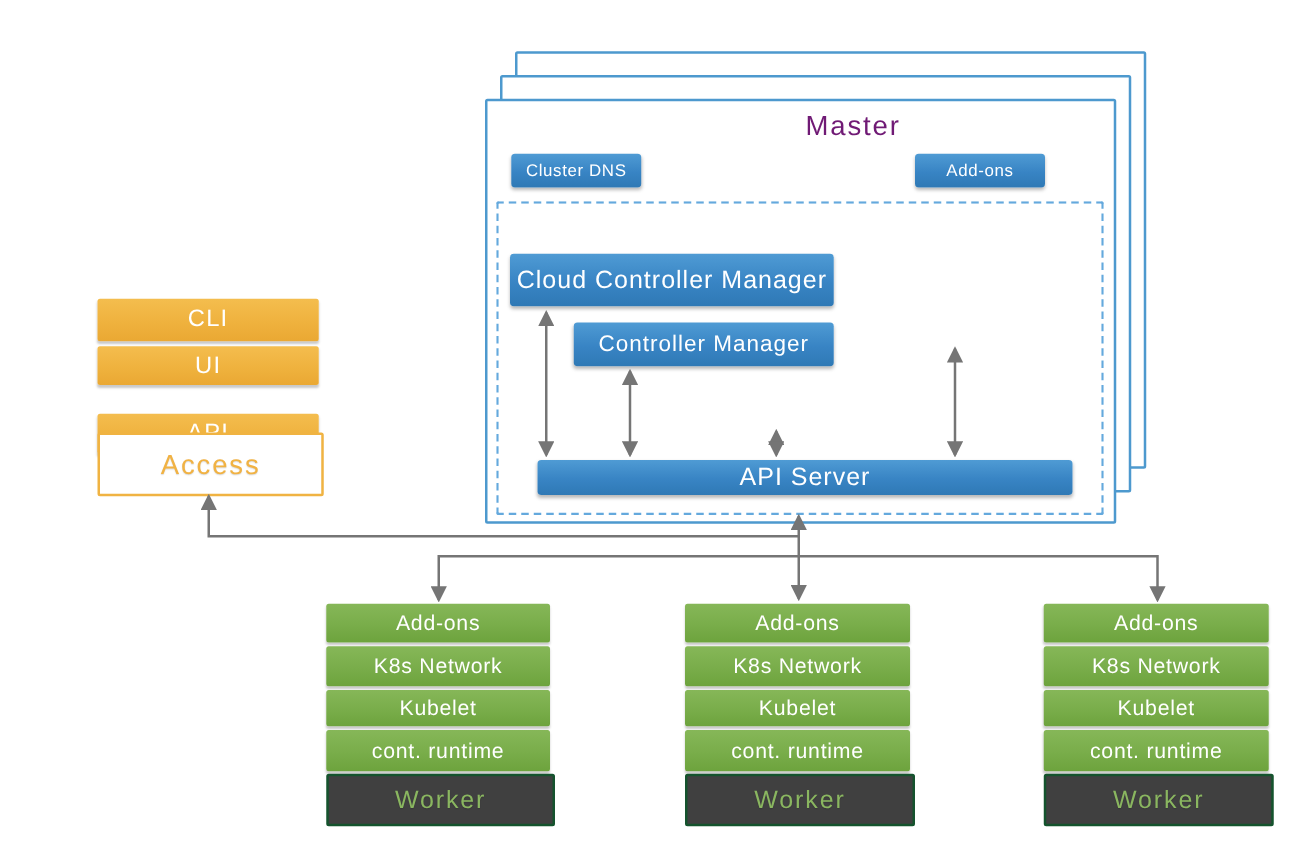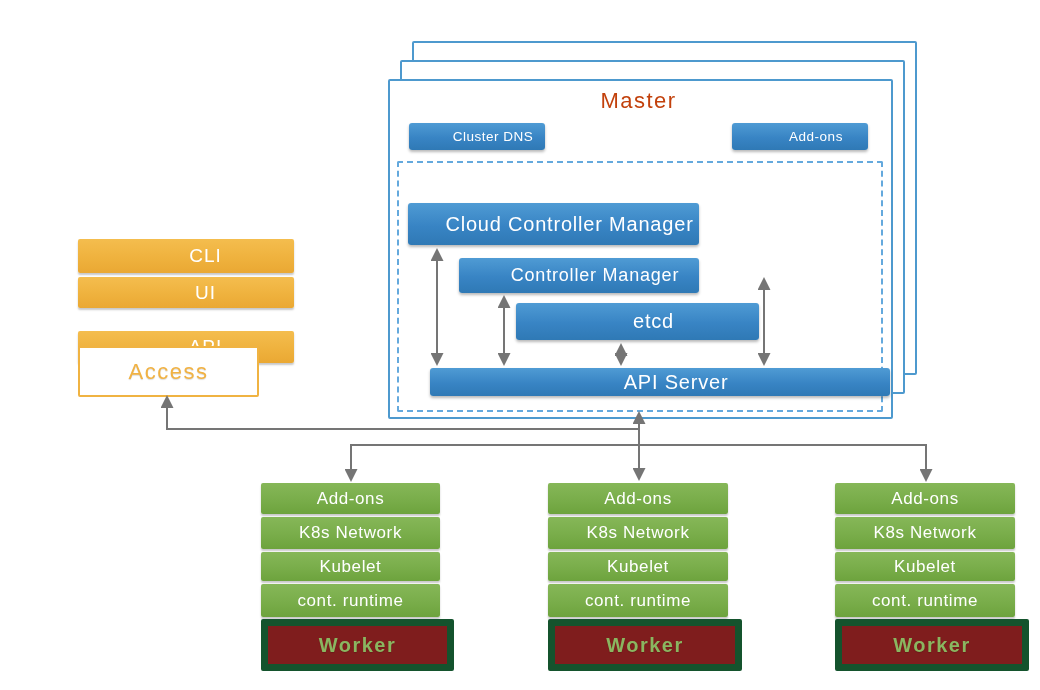--- a/index.html
+++ b/index.html
@@ -9,63 +9,62 @@
   }
   
   .page-layer{
     position:absolute;background:#ffffff;border:2px solid #4d99ce;border-radius:2px;
   }
   
   .dashed-frame{
     position:absolute;border:2px dashed #64a9dd;border-radius:2px;background:transparent;
   }
   .master-title{
-    position:absolute;color:#c2410c;font-size:22px;letter-spacing:1.5px;
+    position:absolute;color:#701a75;font-size:22px;letter-spacing:1.5px;
     text-align:center;
+    padding-left:44px;
   }
   .runtime-title{
     position:absolute;color:#58a1d8;font-size:22px;letter-spacing:1.5px;text-align:center;
   }
   
   .bluebox{
     position:absolute;display:flex;align-items:center;justify-content:center;
     background:linear-gradient(180deg,#4f9bd4 0%,#3884c4 55%,#2f79b5 100%);
     color:#ffffff;border-radius:3px;box-shadow:0 2px 3px rgba(0,0,0,.28);
     letter-spacing:.8px;
-    padding-left:32px;
   }
   .btn-small{font-size:13.5px;letter-spacing:.5px;}
   .comp-lg{font-size:20px;}
   .comp-md{font-size:18px;}
   
   .orangerow{
     position:absolute;display:flex;align-items:center;justify-content:center;
     background:linear-gradient(180deg,#f4bd4e 0%,#efb23e 55%,#eaa833 100%);
     color:#ffffff;border-radius:2px;box-shadow:0 2px 2px rgba(0,0,0,.22);
-    font-size:19px;letter-spacing:1px;padding-left:39px;
+    font-size:19px;letter-spacing:1px;
   }
   .access-label{
     position:absolute;display:flex;align-items:center;justify-content:center;
     background:#ffffff;border:2px solid #f0b342;border-radius:2px;
     color:#f1b243;font-size:22px;letter-spacing:1.5px;
     text-shadow:0 1px 1px rgba(0,0,0,.15);
   }
   
   .greenrow{
     position:absolute;display:flex;align-items:center;justify-content:center;
     background:linear-gradient(180deg,#86b758 0%,#79ad4a 55%,#6da33d 100%);
     color:#ffffff;border-radius:2px;box-shadow:0 2px 2px rgba(0,0,0,.22);
     font-size:17px;letter-spacing:.6px;
   }
   .worker-label{
     position:absolute;display:flex;align-items:center;justify-content:center;
-    background:#7f1d1d;border:7px solid #14532d;border-radius:2px;
+    background:#404040;border:2px solid #14532d;border-radius:2px;
     color:#8ab660;font-size:20px;letter-spacing:1.5px;
     text-shadow:0 1px 1px rgba(0,0,0,.15);
-    font-weight:bold;
   }
   svg.connectors{position:absolute;left:0;top:0;pointer-events:none;}
 </style>
 </head>
 <body>
 
 <div id="canvas">
 
   <div class="page-layer" style="left:412px;top:41px;width:501px;height:330px;"></div>
   <div class="page-layer" style="left:400px;top:60px;width:501px;height:330px;"></div>
@@ -73,21 +72,20 @@
 
   <div class="master-title" style="left:388px;top:88px;width:501px;">Master</div>
 
   <div class="bluebox btn-small" style="left:409px;top:123px;width:104px;height:27px;">Cluster DNS</div>
   <div class="bluebox btn-small" style="left:732px;top:123px;width:104px;height:27px;">Add-ons</div>
 
   <div class="dashed-frame" style="left:397px;top:161px;width:482px;height:247px;"></div>
 
   <div class="bluebox comp-lg" style="left:408px;top:203px;width:259px;height:42px;">Cloud Controller Manager</div>
   <div class="bluebox comp-md" style="left:459px;top:258px;width:208px;height:35px;">Controller Manager</div>
-  <div class="bluebox comp-lg" style="left:516px;top:303px;width:211px;height:37px;">etcd</div>
   <div class="bluebox comp-lg" style="left:430px;top:368px;width:428px;height:28px;">API Server</div>
 
   <div class="orangerow" style="left:78px;top:239px;width:177px;height:34px;">CLI</div>
   <div class="orangerow" style="left:78px;top:277px;width:177px;height:31px;">UI</div>
   <div class="orangerow" style="left:78px;top:311px;width:177px;height:32px;margin-top:20px;">API</div>
   <div class="access-label" style="left:78px;top:346px;width:177px;height:47px;">Access</div>
 
   <div class="greenrow" style="left:261px;top:483px;width:179px;height:31px;">Add-ons</div>
   <div class="greenrow" style="left:261px;top:517px;width:179px;height:32px;">K8s Network</div>
   <div class="greenrow" style="left:261px;top:552px;width:179px;height:29px;">Kubelet</div>

